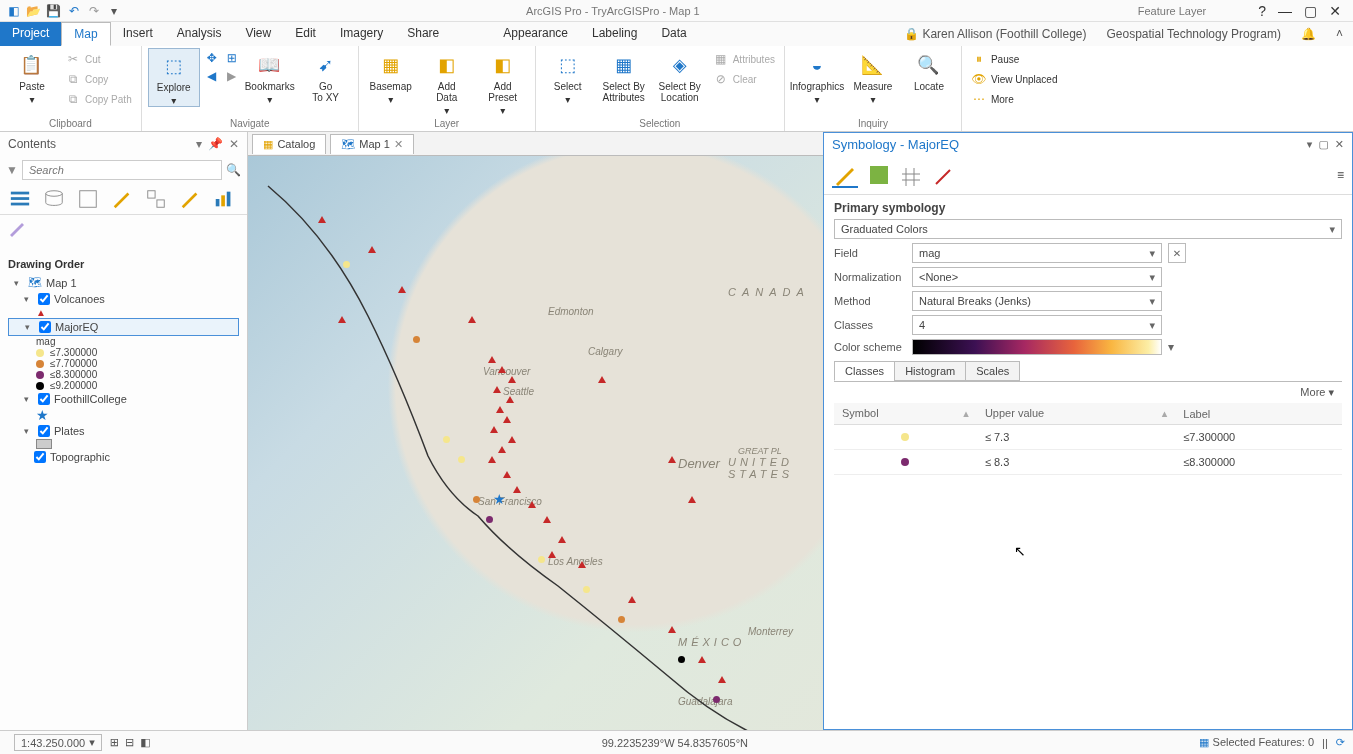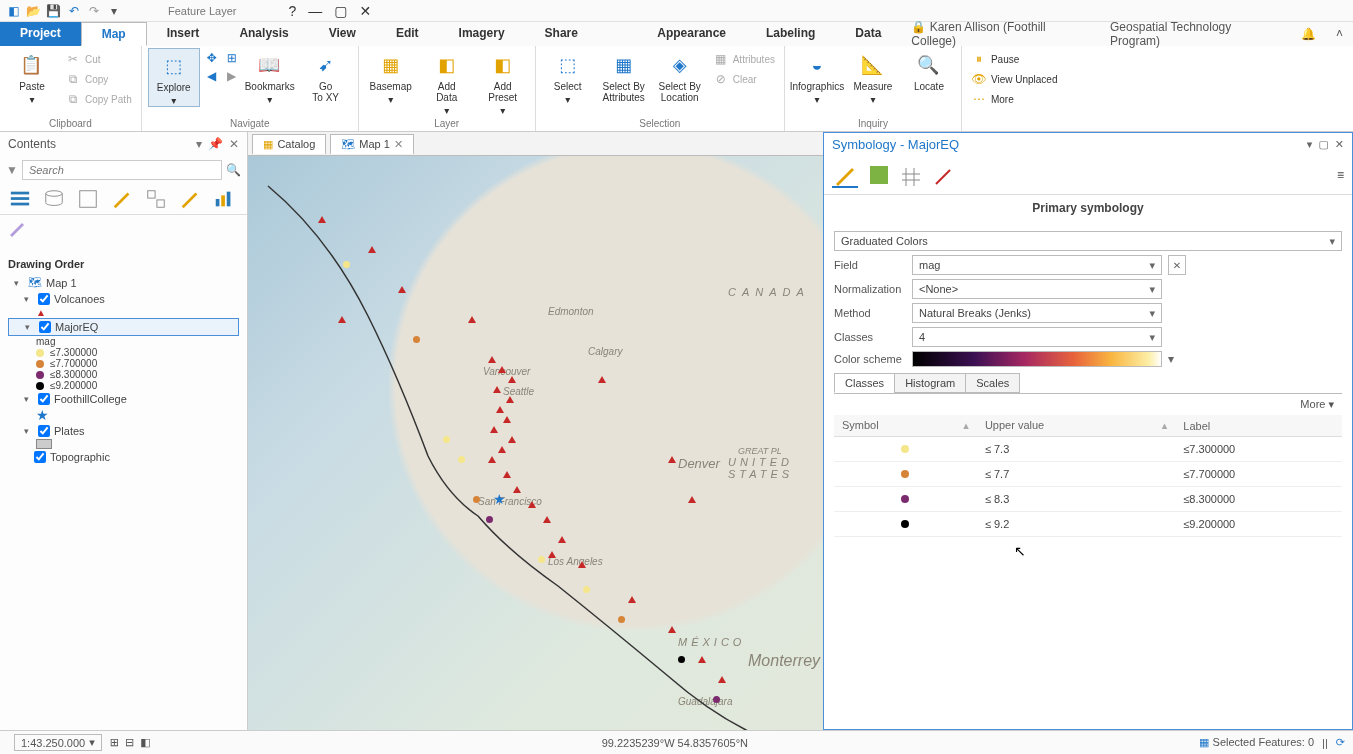--- a/index.html
+++ b/index.html
@@ -8,21 +8,21 @@
   
   .titlebar { height: 22px; background: #fafafa; display: flex; align-items: center; border-bottom: 1px solid #e0e0e0; }
   .qat { display: flex; gap: 4px; padding: 0 6px; }
   .qat-icon { width: 16px; height: 16px; display: inline-flex; align-items: center; justify-content: center; font-size: 12px; }
   .title-center { flex: 1; text-align: center; font-size: 11px; color: #777; }
   .context-tab { color: #777; padding: 0 40px; font-size: 11px; }
   .winbtns { display: flex; gap: 12px; padding: 0 12px; font-size: 14px; color: #333; }
 
   
   .ribbon-tabs { height: 24px; display: flex; align-items: stretch; background: #fafafa; font-size: 12px; }
-  .rtab { padding: 4px 20px; color: #333; cursor: pointer; font-weight: bold; }
+  .rtab { padding: 4px 12px; color: #333; cursor: pointer; }
   .rtab.project { background: #1f77c9; color: #fff; }
   .rtab.active { border: 1px solid #bbb; border-bottom: 1px solid #fff; background: #fff; color: #1f77c9; }
   .ribbon-right { margin-left: auto; display: flex; gap: 20px; padding: 4px 10px; color: #555; align-items: center; }
 
   
   .ribbon { height: 86px; background: #fff; border-bottom: 1px solid #ccc; display: flex; }
   .rgroup { border-right: 1px solid #ddd; display: flex; flex-direction: column; align-items: center; padding: 2px 6px 0; }
   .rgroup-body { flex: 1; display: flex; align-items: flex-start; gap: 4px; }
   .rgroup-label { font-size: 10px; color: #777; text-align: center; padding: 2px; }
   .rbtn-lg { display: flex; flex-direction: column; align-items: center; justify-content: flex-start; width: 52px; gap: 2px; font-size: 10px; line-height: 11px; text-align: center; color: #333; padding-top: 3px; }
@@ -64,21 +64,21 @@
   .map-label { position: absolute; font-size: 11px; color: #8a8577; font-style: italic; }
   .mpoint { position: absolute; width: 0; height: 0; border-left: 4px solid transparent; border-right: 4px solid transparent; border-bottom: 7px solid #c62828; }
   .mdot { position: absolute; width: 7px; height: 7px; border-radius: 50%; }
 
   
   .symb { position: absolute; top: 0; right: 0; width: 530px; height: 598px; background: #fff; border: 1px solid #4a90d9; display: flex; flex-direction: column; }
   .symb-title { background: #fff; color: #1f77c9; padding: 4px 8px; font-size: 13px; display: flex; align-items: center; }
   .symb-title-btns { margin-left: auto; display: flex; gap: 6px; color: #666; font-size: 11px; }
   .symb-toolbar { display: flex; gap: 10px; padding: 6px 8px; border-bottom: 1px solid #ddd; align-items: center; }
   .symb-zone { padding: 6px 10px; }
-  .symb-h { font-weight: 600; color: #444; font-size: 12px; margin-bottom: 16px; text-align: center; }
+  .symb-h { font-weight: 600; color: #444; font-size: 12px; margin-bottom: 4px; }
   .symb-row { display: flex; align-items: center; margin: 4px 0; }
   .symb-lbl { width: 78px; font-size: 11px; color: #555; }
   .symb-field { flex: 1; border: 1px solid #bbb; background: #fff; padding: 2px 6px; font-size: 11px; display: flex; align-items: center; height: 20px; }
   .symb-field .dd { margin-left: auto; color: #666; }
   .fx { margin-left: 6px; border: 1px solid #bbb; width: 18px; height: 20px; display: flex; align-items: center; justify-content: center; font-size: 10px; color: #666; }
   .colorramp { flex: 1; height: 16px; border: 1px solid #bbb; background: linear-gradient(90deg, #000 0%, #3c1053 25%, #a62862 45%, #e8643c 65%, #f9b641 80%, #fceea6 95%, #fff 100%); }
   .subtabs { display: flex; border-bottom: 1px solid #bbb; margin-top: 6px; }
   .subtab { border: 1px solid #bbb; padding: 3px 10px; font-size: 11px; margin-right: -1px; background: #f3f3f3; }
   .subtab.on { background: #fff; border-bottom: 1px solid #fff; }
   .more { text-align: right; font-size: 11px; color: #555; padding: 4px 8px; }
@@ -98,20 +98,21 @@
 
 <div class="titlebar">
   <div class="qat">
     <span class="qat-icon" style="color:#1f77c9">◧</span>
     <span class="qat-icon" style="color:#e2a300">📂</span>
     <span class="qat-icon" style="color:#1f77c9">💾</span>
     <span class="qat-icon" style="color:#1f77c9">↶</span>
     <span class="qat-icon" style="color:#999">↷</span>
     <span class="qat-icon" style="color:#555">▾</span>
   </div>
+  <div class="title-center">ArcGIS Pro - TryArcGISPro - Map 1</div>
   <div class="context-tab">Feature Layer</div>
   <div class="winbtns">
     <span>?</span>
     <span>—</span>
     <span>▢</span>
     <span>✕</span>
   </div>
 </div>
 
 <div class="ribbon-tabs">
@@ -382,21 +383,21 @@
 STATES</div>
       <div class="map-label" style="top:480px;left:430px;letter-spacing:4px">MÉXICO</div>
       <div class="map-label" style="top:290px;left:490px;font-size:9px">GREAT PL</div>
       <div class="map-label" style="top:150px;left:300px;font-size:10px">Edmonton</div>
       <div class="map-label" style="top:190px;left:340px;font-size:10px">Calgary</div>
       <div class="map-label" style="top:210px;left:235px;font-size:10px">Vancouver</div>
       <div class="map-label" style="top:230px;left:255px;font-size:10px">Seattle</div>
       <div class="map-label" style="top:340px;left:230px;font-size:10px">San Francisco</div>
       <div class="map-label" style="top:400px;left:300px;font-size:10px">Los Angeles</div>
       <div class="map-label" style="top:300px;left:430px;font-size:13px">Denver</div>
-      <div class="map-label" style="top:496px;left:500px;font-size:16px">Monterrey</div>
+      <div class="map-label" style="top:470px;left:500px;font-size:10px">Monterrey</div>
       <div class="map-label" style="top:540px;left:430px;font-size:10px">Guadalajara</div>
 
       <svg style="position:absolute;top:0;left:0;width:100%;height:100%">
         <path d="M 20 30 Q 80 80 120 160 Q 150 220 180 300 Q 200 340 230 360 Q 260 395 310 430 Q 360 470 420 520 Q 460 555 500 575" stroke="#333" fill="none" stroke-width="1.5"></path>
       </svg>
 
       <span class="star" style="position:absolute;top:335px;left:245px">★</span>
 
       <div class="mpoint" style="top:60px;left:70px"></div>
         <div class="mpoint" style="top:90px;left:120px"></div>
@@ -523,33 +524,23 @@
             <th><span>Label</span></th>
           </tr>
             </thead>
           <tbody>
             <tr>
                 <td class="sym-cell"><span class="dot" style="background:#f5e68c"></span></td>
                 <td>≤   7.3</td>
                 <td>≤7.300000</td>
               </tr>
             <tr>
-                <td class="sym-cell"><span class="dot" style="background:#d68438"></span></td>
-                <td>≤   7.7</td>
-                <td>≤7.700000</td>
-              </tr>
-            <tr>
                 <td class="sym-cell"><span class="dot" style="background:#7c2a6e"></span></td>
                 <td>≤   8.3</td>
                 <td>≤8.300000</td>
-              </tr>
-            <tr>
-                <td class="sym-cell"><span class="dot" style="background:#000"></span></td>
-                <td>≤   9.2</td>
-                <td>≤9.200000</td>
               </tr>
           </tbody>
         </table>
         <div style="position:absolute; left:190px; bottom:170px; font-size:14px; color:#000">↖</div>
       </div>
     </div>
   </div>
 </div>
 
 <div class="statusbar">

